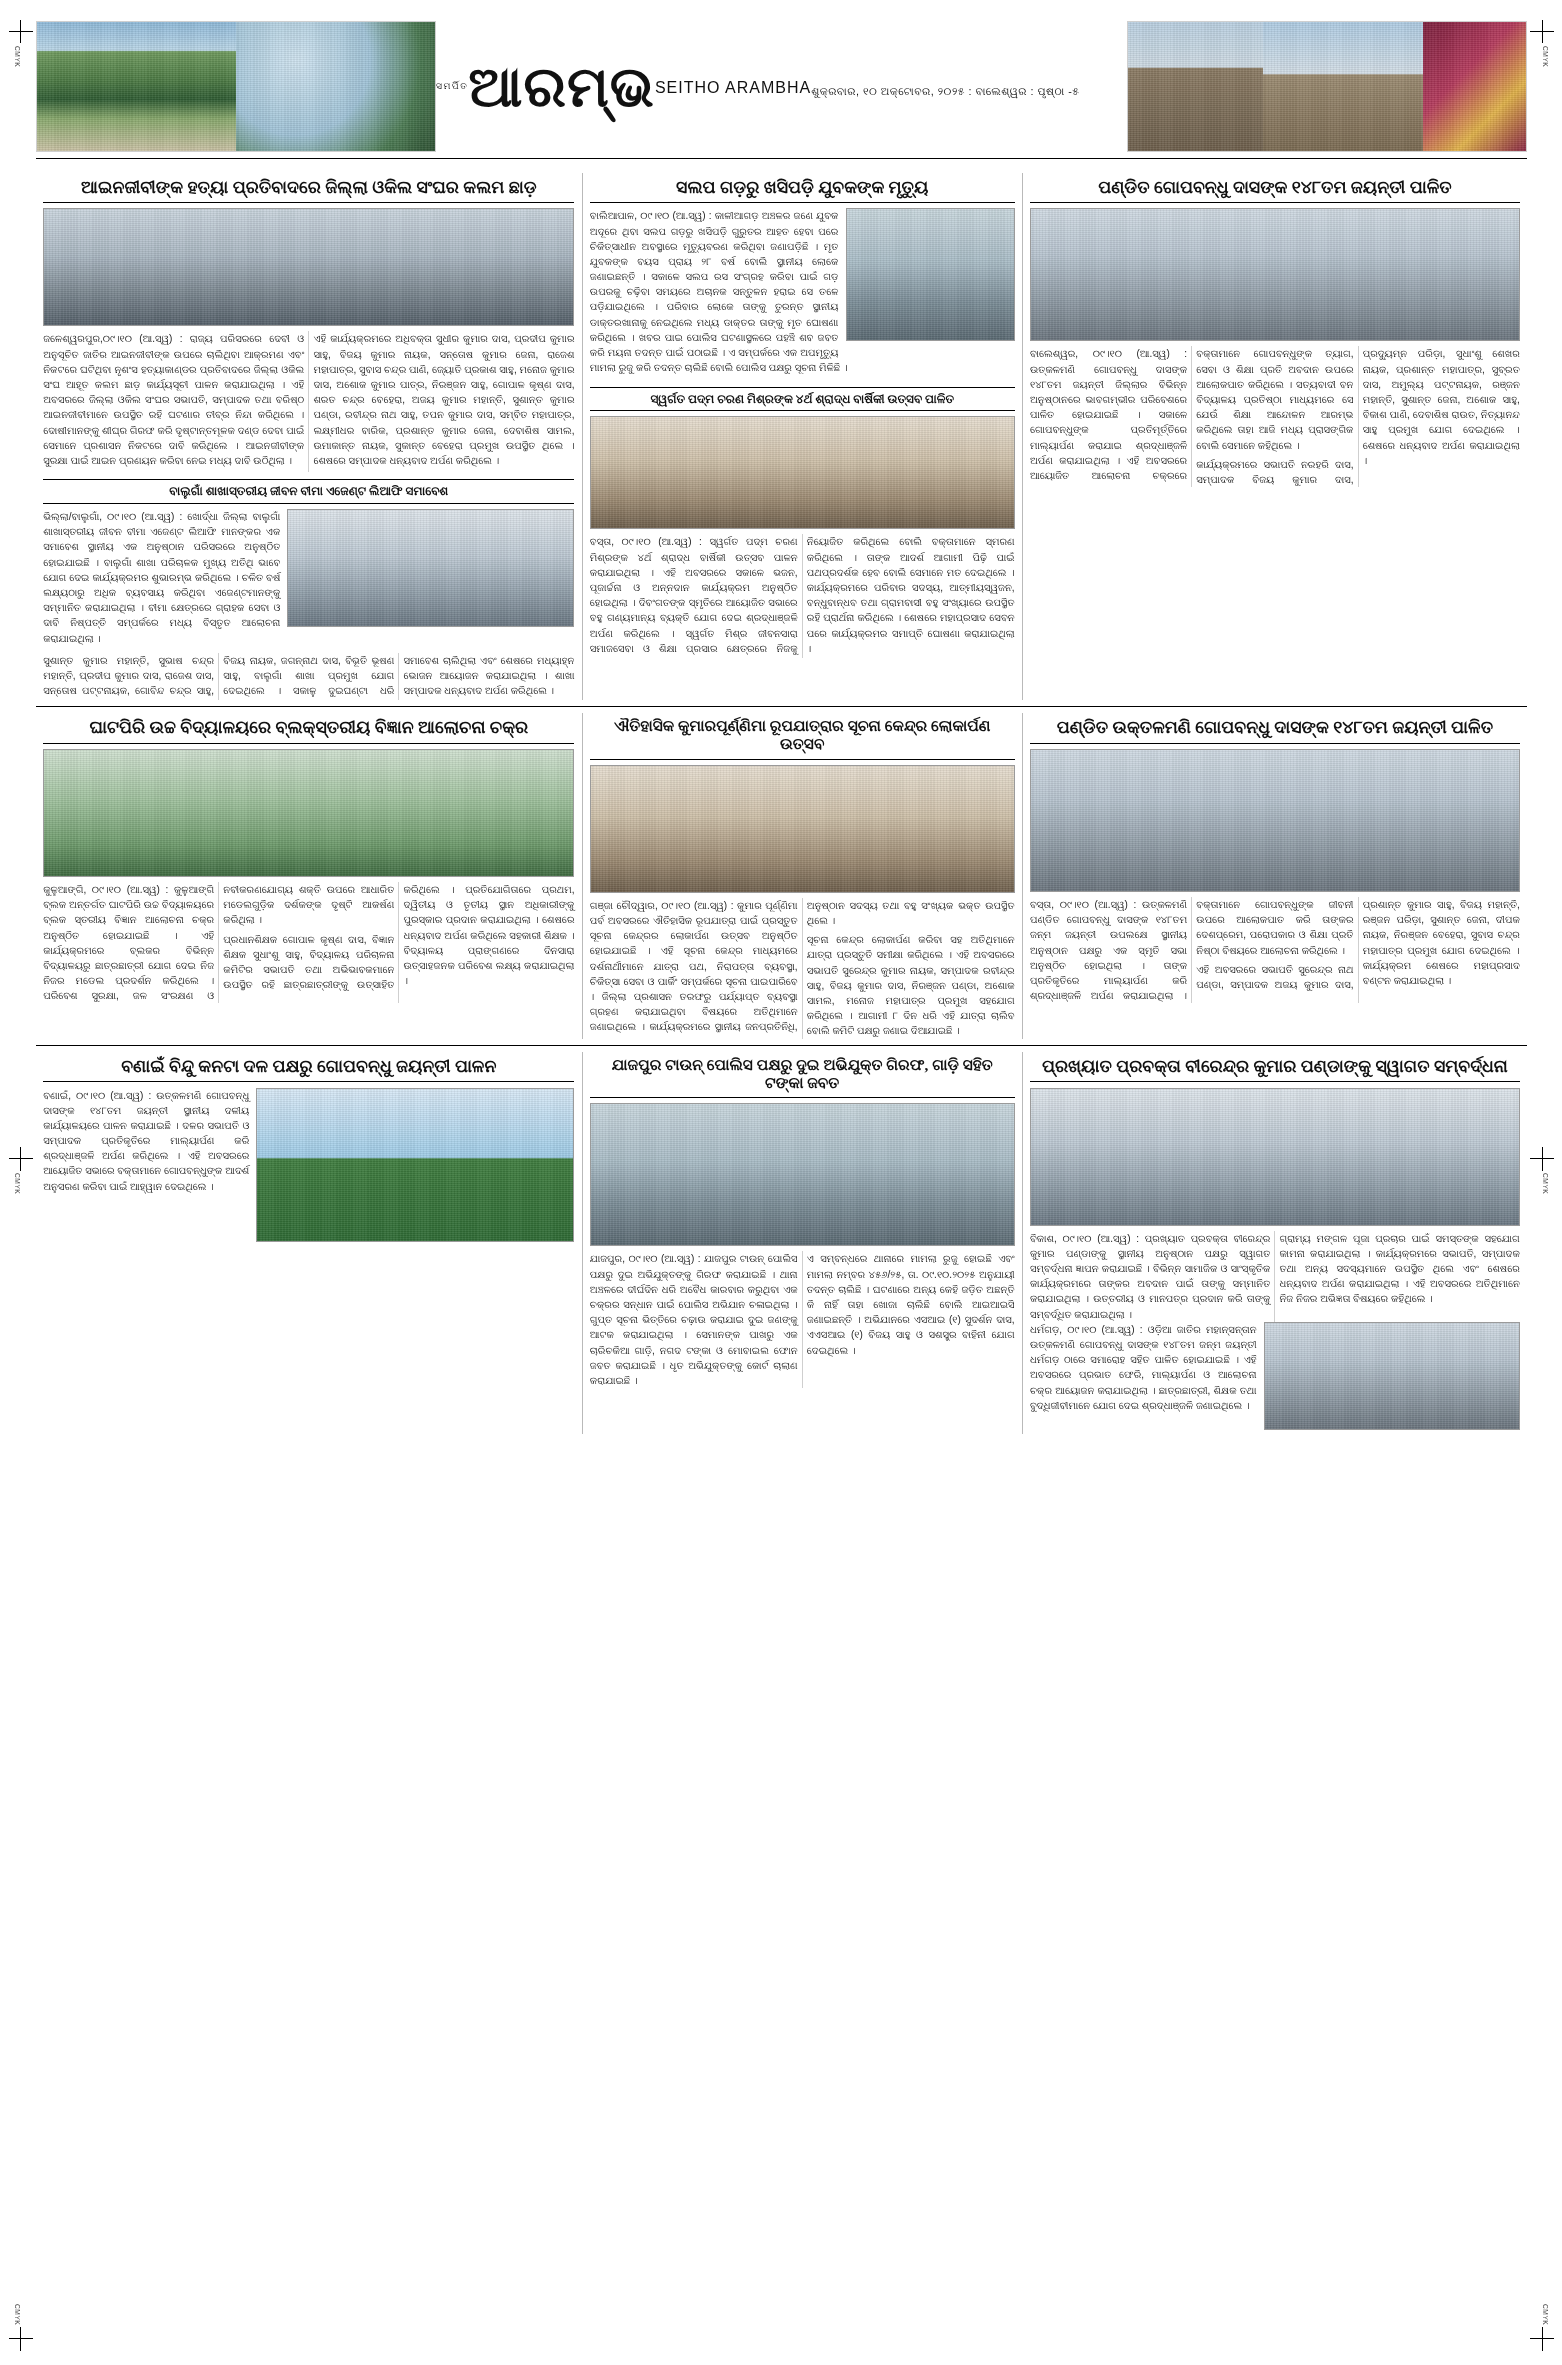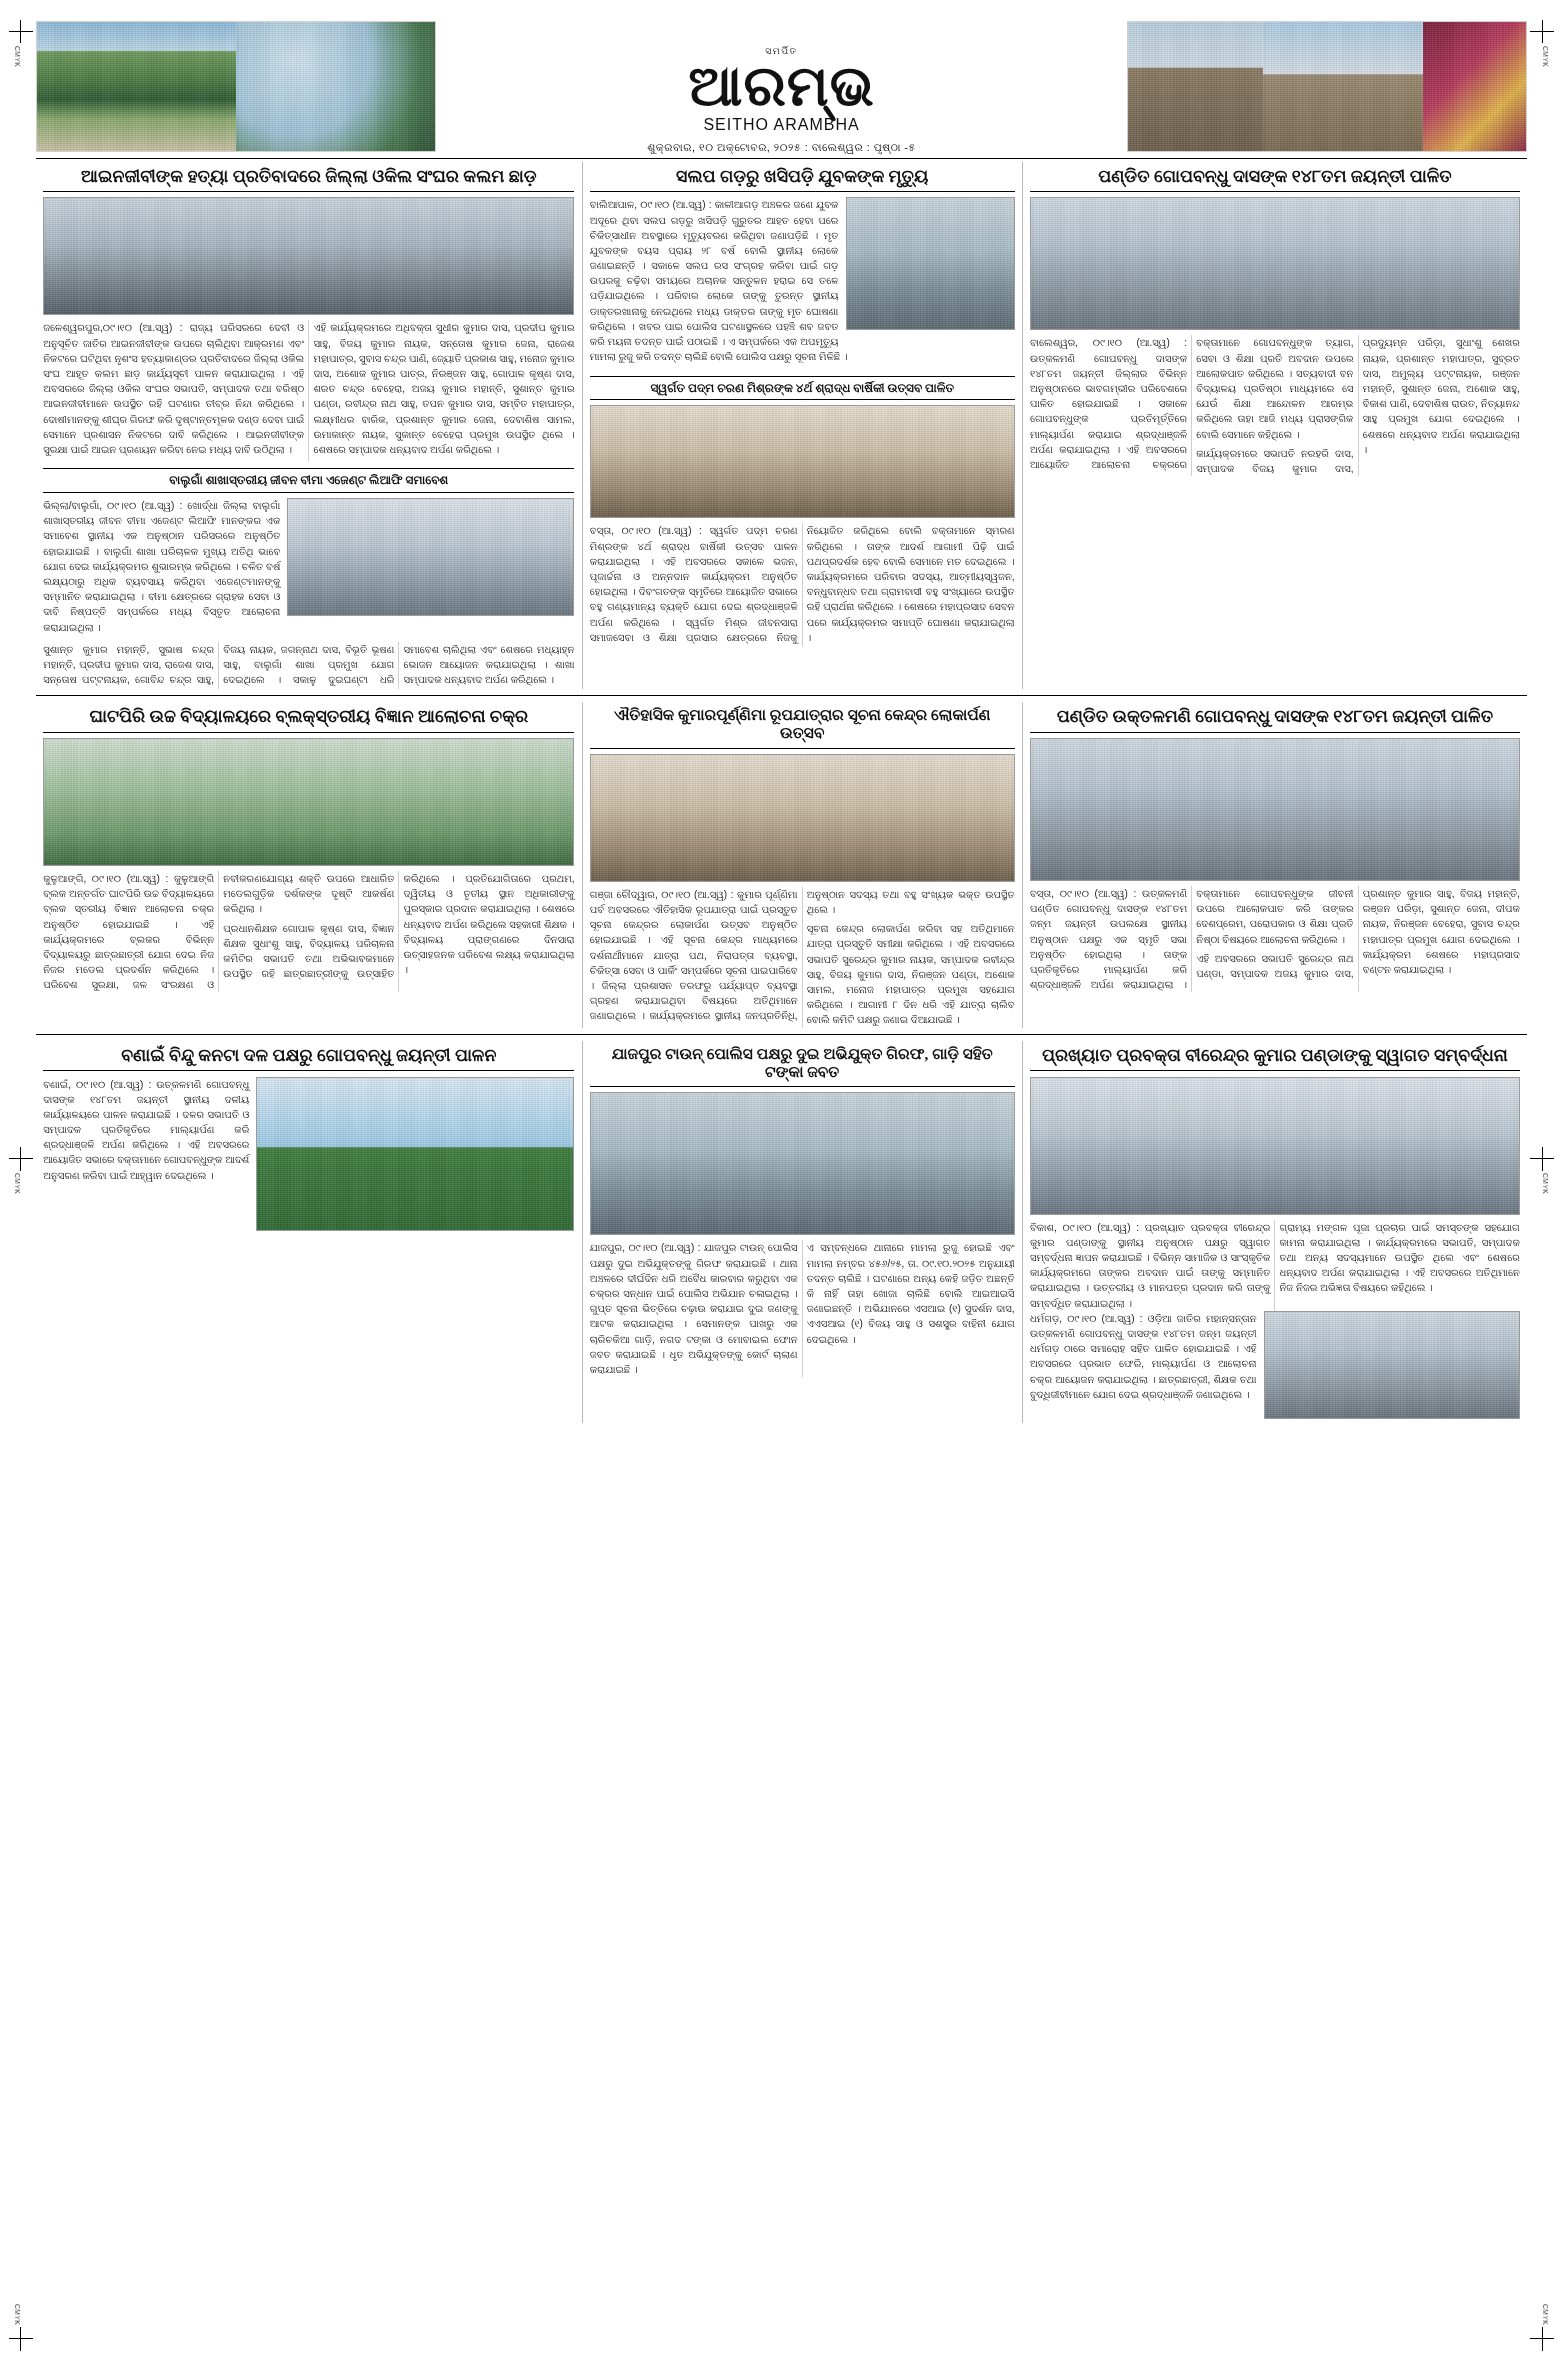--- a/index.html
+++ b/index.html
@@ -61,23 +61,23 @@
   .mast-left, .mast-right {
     width: 400px;
     height: 131px;
     position: relative;
     overflow: hidden;
     border: 0.5px solid #cfcfcf;
   }
   .mast-center {
     flex: 1;
     display: flex;
-    flex-direction: column;
+    flex-direction: row;
     align-items: center;
-    justify-content: flex-end;
+    justify-content: flex-start;
   }
   .mast-title {
     font-family: "Liberation Serif", serif;
     font-size: 56px;
     font-weight: bold;
     line-height: 1.0;
     letter-spacing: 1px;
   }
   .mast-sub-small {
     font-size: 16px;
@@ -149,21 +149,21 @@
     position:absolute; inset:0;
     background-image:
       repeating-linear-gradient(0deg, rgba(255,255,255,0.05) 0 1px, rgba(0,0,0,0.05) 1px 2px),
       repeating-linear-gradient(90deg, rgba(255,255,255,0.04) 0 1.5px, rgba(0,0,0,0.04) 1.5px 3.1px);
     pointer-events:none;
   }
   .figrow { display:flex; }
 
   
   .content {
-    margin-top: 3px;
+    margin-top: 14px;
   }
   .band { display: flex; gap: 0; }
   .col {
     padding: 0 7.2px;
   }
   .col + .col { border-left: 0.5px solid #b9b9b9; }
 
   .headline {
     font-family: "Liberation Serif", serif;
     font-weight: bold;

